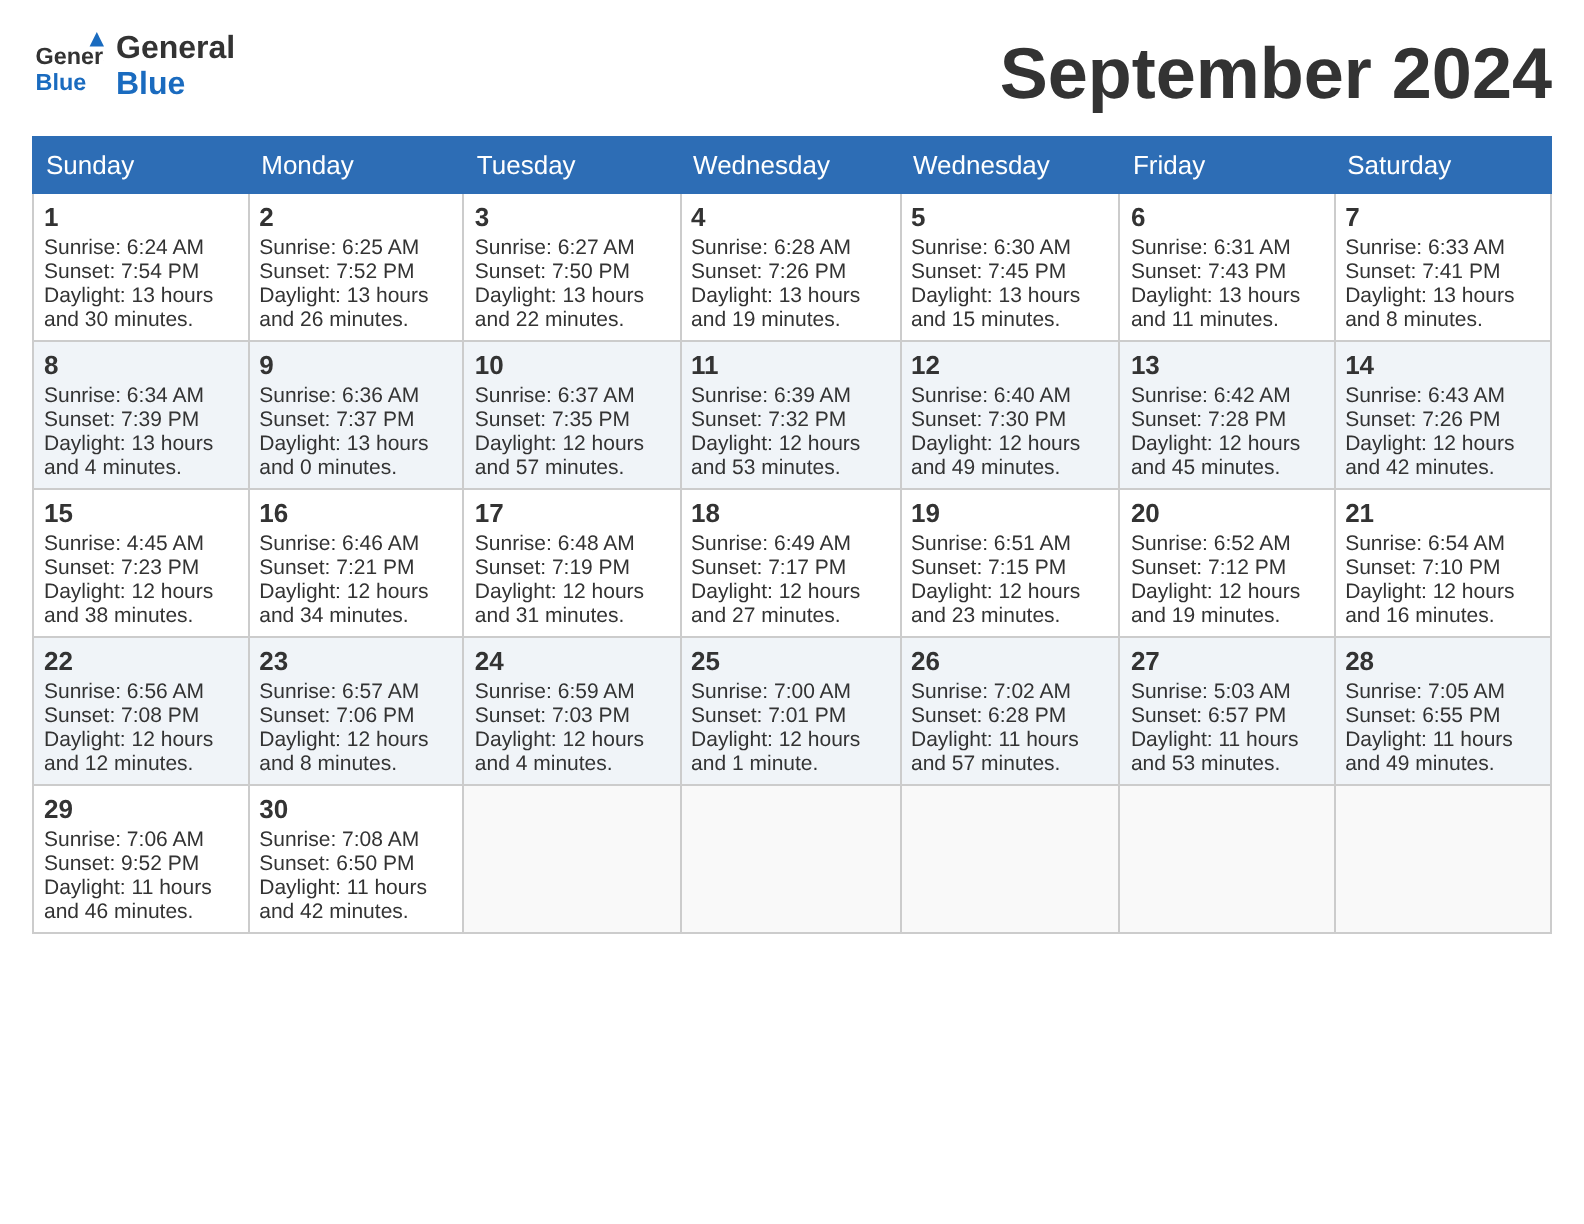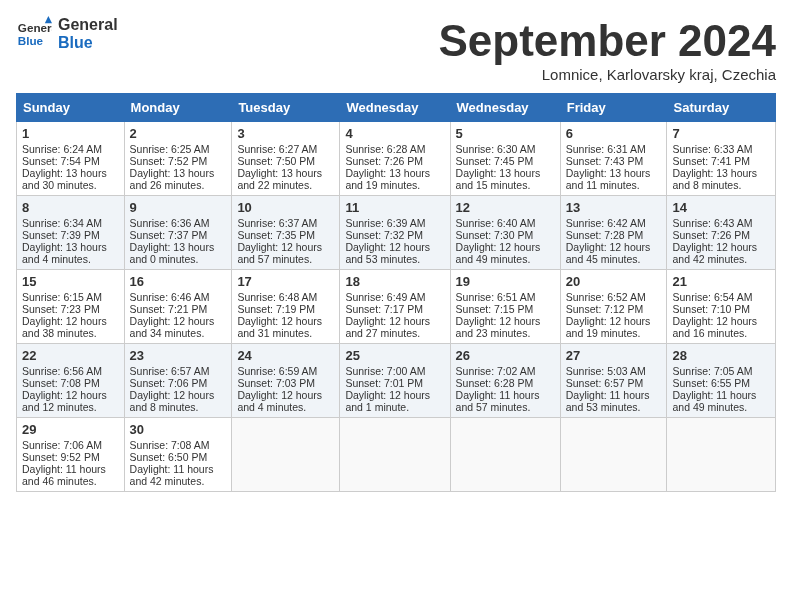--- a/index.html
+++ b/index.html
@@ -22,40 +22,40 @@
       gap: 4px;
     }
     .logo-icon {
       width: 36px;
       height: 36px;
     }
     .title-area {
       text-align: right;
     }
     .month-title {
-      font-size: 44px;
+      font-size: 36px;
       font-weight: bold;
       color: #333;
     }
     .location-title {
       font-size: 15px;
       color: #333;
     }
     .calendar-table {
       width: 100%;
       border-collapse: collapse;
       border: 1px solid #ccc;
     }
     .calendar-table th {
       background-color: #2d6db5;
       color: #fff;
       text-align: left;
       padding: 6px 6px;
       font-size: 13px;
-      font-weight: bold;
+      font-weight: normal;
       border: 1px solid #2d6db5;
     }
     .calendar-table td {
       vertical-align: top;
       border: 1px solid #ccc;
       padding: 4px 5px;
       font-size: 10.5px;
       color: #333;
       width: 113px;
       min-height: 80px;
@@ -89,21 +89,20 @@
       <text x="2" y="32" font-family="Arial" font-weight="bold" font-size="13" fill="#1a6bbf">Blue</text>
       <polygon points="32,8 40,8 36,0" fill="#1a6bbf"></polygon>
     </svg>
     <div style="display:flex;flex-direction:column;margin-left:2px;">
       <span style="font-size:16px;font-weight:bold;color:#333;line-height:1.1;">General</span>
       <span style="font-size:16px;font-weight:bold;color:#1a6bbf;line-height:1.1;">Blue</span>
     </div>
   </div>
   <div class="title-area">
     <div class="month-title">September 2024</div>
-    <div class="location-title">Lomnice, Karlovarsky kraj, Czechia</div>
   </div>
 </div>
 
 <table class="calendar-table">
   <thead>
     <tr id="header-row">
     <th>Sunday</th>
         <th>Monday</th>
         <th>Tuesday</th>
         <th>Wednesday</th>
@@ -211,21 +210,21 @@
           <span class="day-num">14</span>
           <div>Sunrise: 6:43 AM</div>
           <div>Sunset: 7:26 PM</div>
           <div>Daylight: 12 hours</div>
           <div>and 42 minutes.</div>
         </td>
       </tr>
       <tr class="row-odd">
         <td>
           <span class="day-num">15</span>
-          <div>Sunrise: 6:15 AM</div>
+          <div>Sunrise: 4:45 AM</div>
           <div>Sunset: 7:23 PM</div>
           <div>Daylight: 12 hours</div>
           <div>and 38 minutes.</div>
         </td>
         <td>
           <span class="day-num">16</span>
           <div>Sunrise: 6:46 AM</div>
           <div>Sunset: 7:21 PM</div>
           <div>Daylight: 12 hours</div>
           <div>and 34 minutes.</div>

